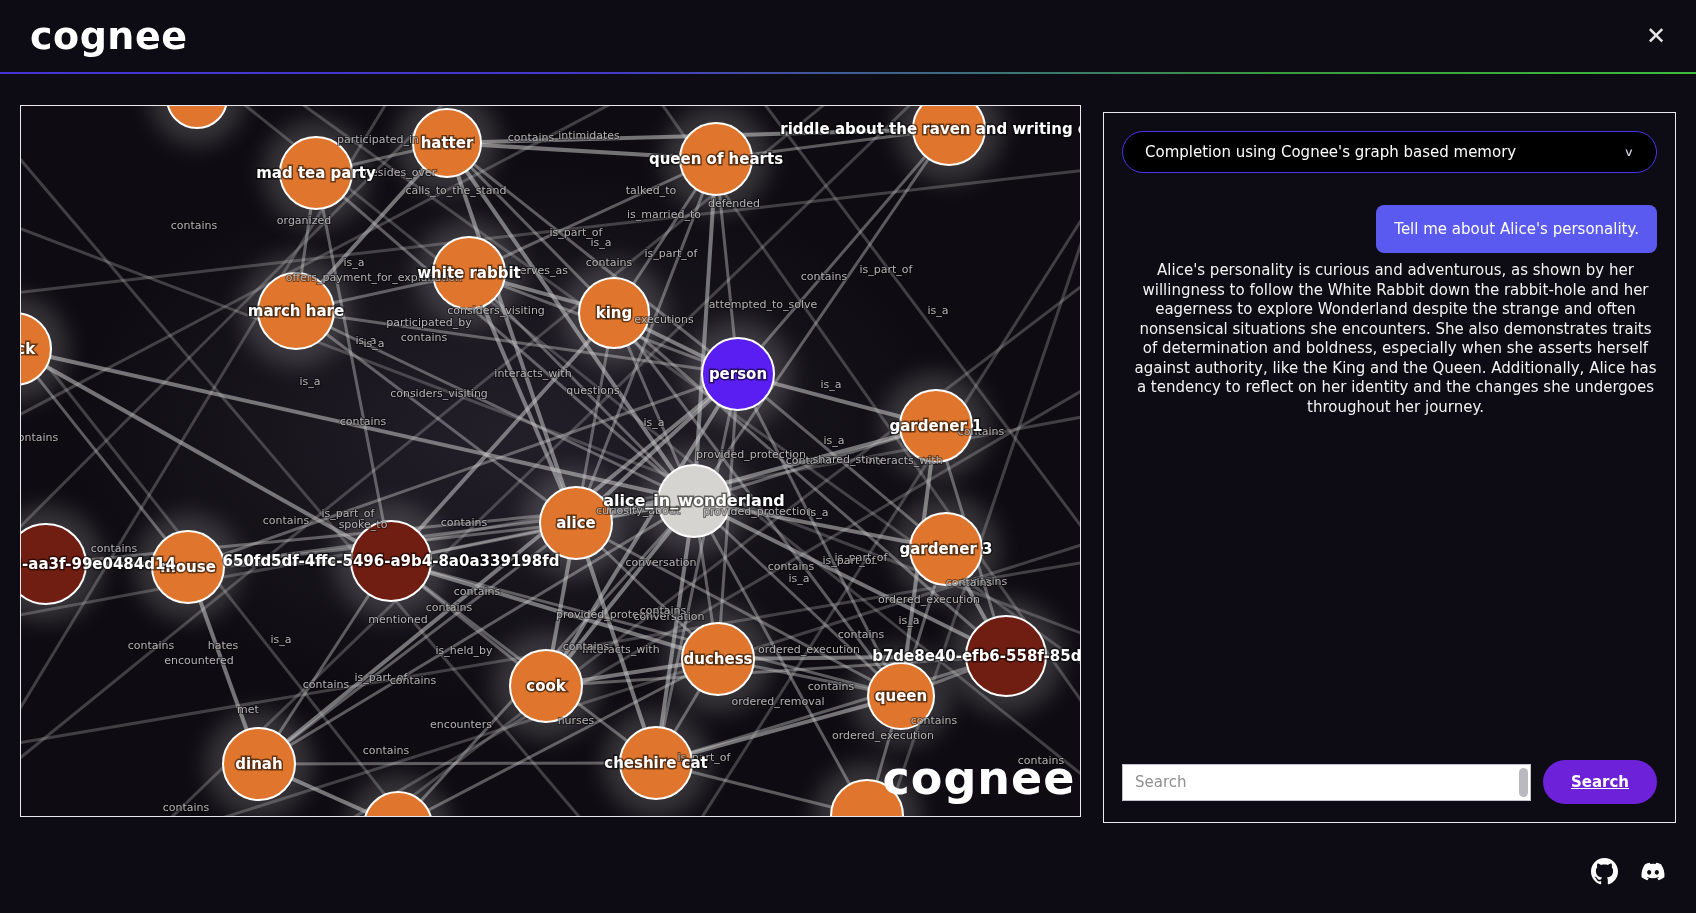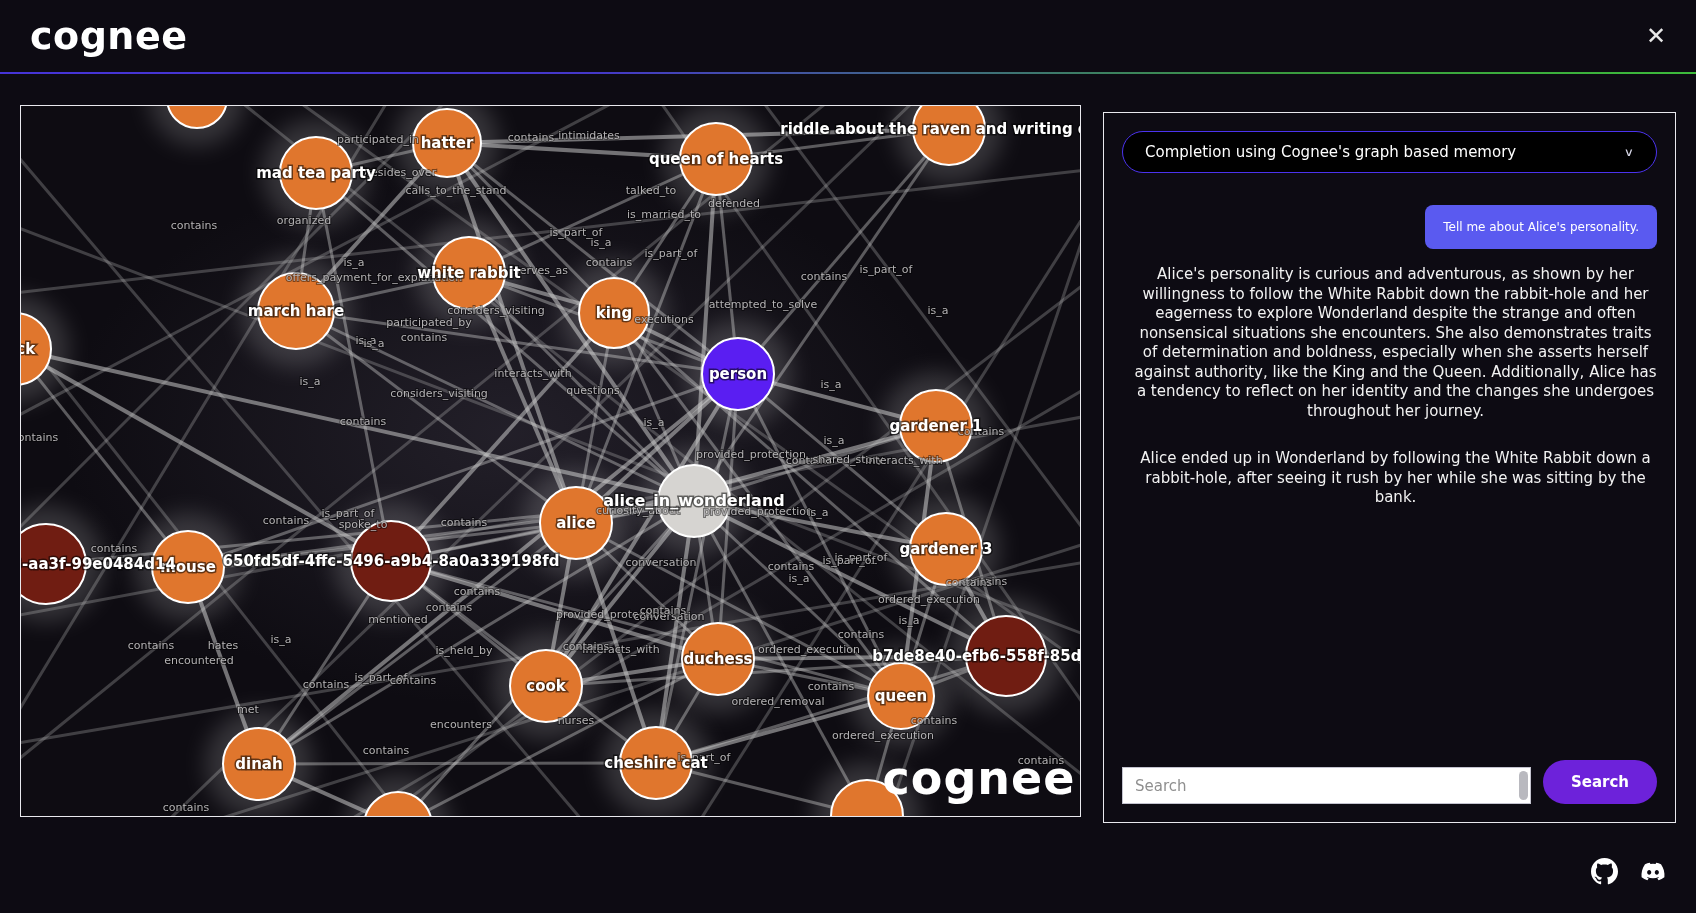--- a/index.html
+++ b/index.html
@@ -23,24 +23,24 @@
               paint-order:stroke;stroke:rgba(0,0,0,.45);stroke-width:2px;}
   .watermark{font-weight:800;fill:#ffffff;letter-spacing:1px;}
   
   .right-panel{position:absolute;left:1103px;top:112px;width:573px;height:711px;border:1px solid #e9e9ee;
                display:flex;flex-direction:column;padding:18px;}
   .dropdown{height:42px;border:1px solid #4b33ee;border-radius:9999px;background:#000;display:flex;
             align-items:center;justify-content:space-between;padding:0 22px;cursor:pointer;flex:0 0 auto;}
   .dropdown-text{font-size:15px;color:#fff;}
   .chevron{font-size:14px;color:#d8d8e8;transform:scaleY(.8);}
   .chat{flex:1 1 auto;display:flex;flex-direction:column;padding-top:32px;overflow:hidden;}
-  .bubble{align-self:flex-end;background:#5a5af0;color:#fff;font-size:12px;border-radius:8px;
-          padding:15px 18px;margin-bottom:16px;cursor:pointer;}
+  .bubble{align-self:flex-end;background:#5a5af0;color:#fff;font-size:15px;border-radius:8px;
+          padding:15px 18px;margin-bottom:8px;cursor:pointer;}
   .answer{color:#f2f2f2;font-size:15px;line-height:19.5px;text-align:center;margin-bottom:28px;padding-left:12px;}
-  .search-row{flex:0 0 auto;display:flex;align-items:flex-end;gap:12px;}
+  .search-row{flex:0 0 auto;display:flex;align-items:center;gap:12px;text-decoration:underline;}
   .search-wrap{position:relative;flex:1 1 auto;height:37px;background:#fff;border:1px solid #c3c3cf;}
   .search-wrap input{position:absolute;left:0;top:0;width:100%;height:100%;border:none;outline:none;
                      background:transparent;font-size:15px;color:#222;padding:0 24px 0 12px;
                      font-family:"DejaVu Sans","Liberation Sans",sans-serif;}
   .search-wrap input::placeholder{color:#8f8f8f;}
   .scroll-thumb{position:absolute;right:2px;top:3px;bottom:3px;width:9px;background:#b9b9bf;border-radius:5px;}
   .search-btn{flex:0 0 auto;height:44px;padding:0 28px;border:none;border-radius:9999px;background:#6d22da;
               color:#fff;font-size:15px;font-weight:600;cursor:pointer;
               font-family:"DejaVu Sans","Liberation Sans",sans-serif;}
   
@@ -342,21 +342,20 @@
   </div>
 
   <div class="right-panel">
     <div class="dropdown">
       <span class="dropdown-text">Completion using Cognee's graph based memory</span>
       <span class="chevron">∨</span>
     </div>
     <div class="chat">
       <div class="bubble">Tell me about Alice's personality.</div>
       <div class="answer">Alice's personality is curious and adventurous, as shown by her willingness to follow the White Rabbit down the rabbit-hole and her eagerness to explore Wonderland despite the strange and often nonsensical situations she encounters. She also demonstrates traits of determination and boldness, especially when she asserts herself against authority, like the King and the Queen. Additionally, Alice has a tendency to reflect on her identity and the changes she undergoes throughout her journey.</div>
-      <div class="answer">Alice ended up in Wonderland by following the White Rabbit down a rabbit-hole, after seeing it rush by her while she was sitting by the bank.</div>
     </div>
     <div class="search-row">
       <div class="search-wrap">
         <input type="text" placeholder="Search" style="">
         <div class="scroll-thumb"></div>
       </div>
       <button class="search-btn">Search</button>
     </div>
   </div>
 

